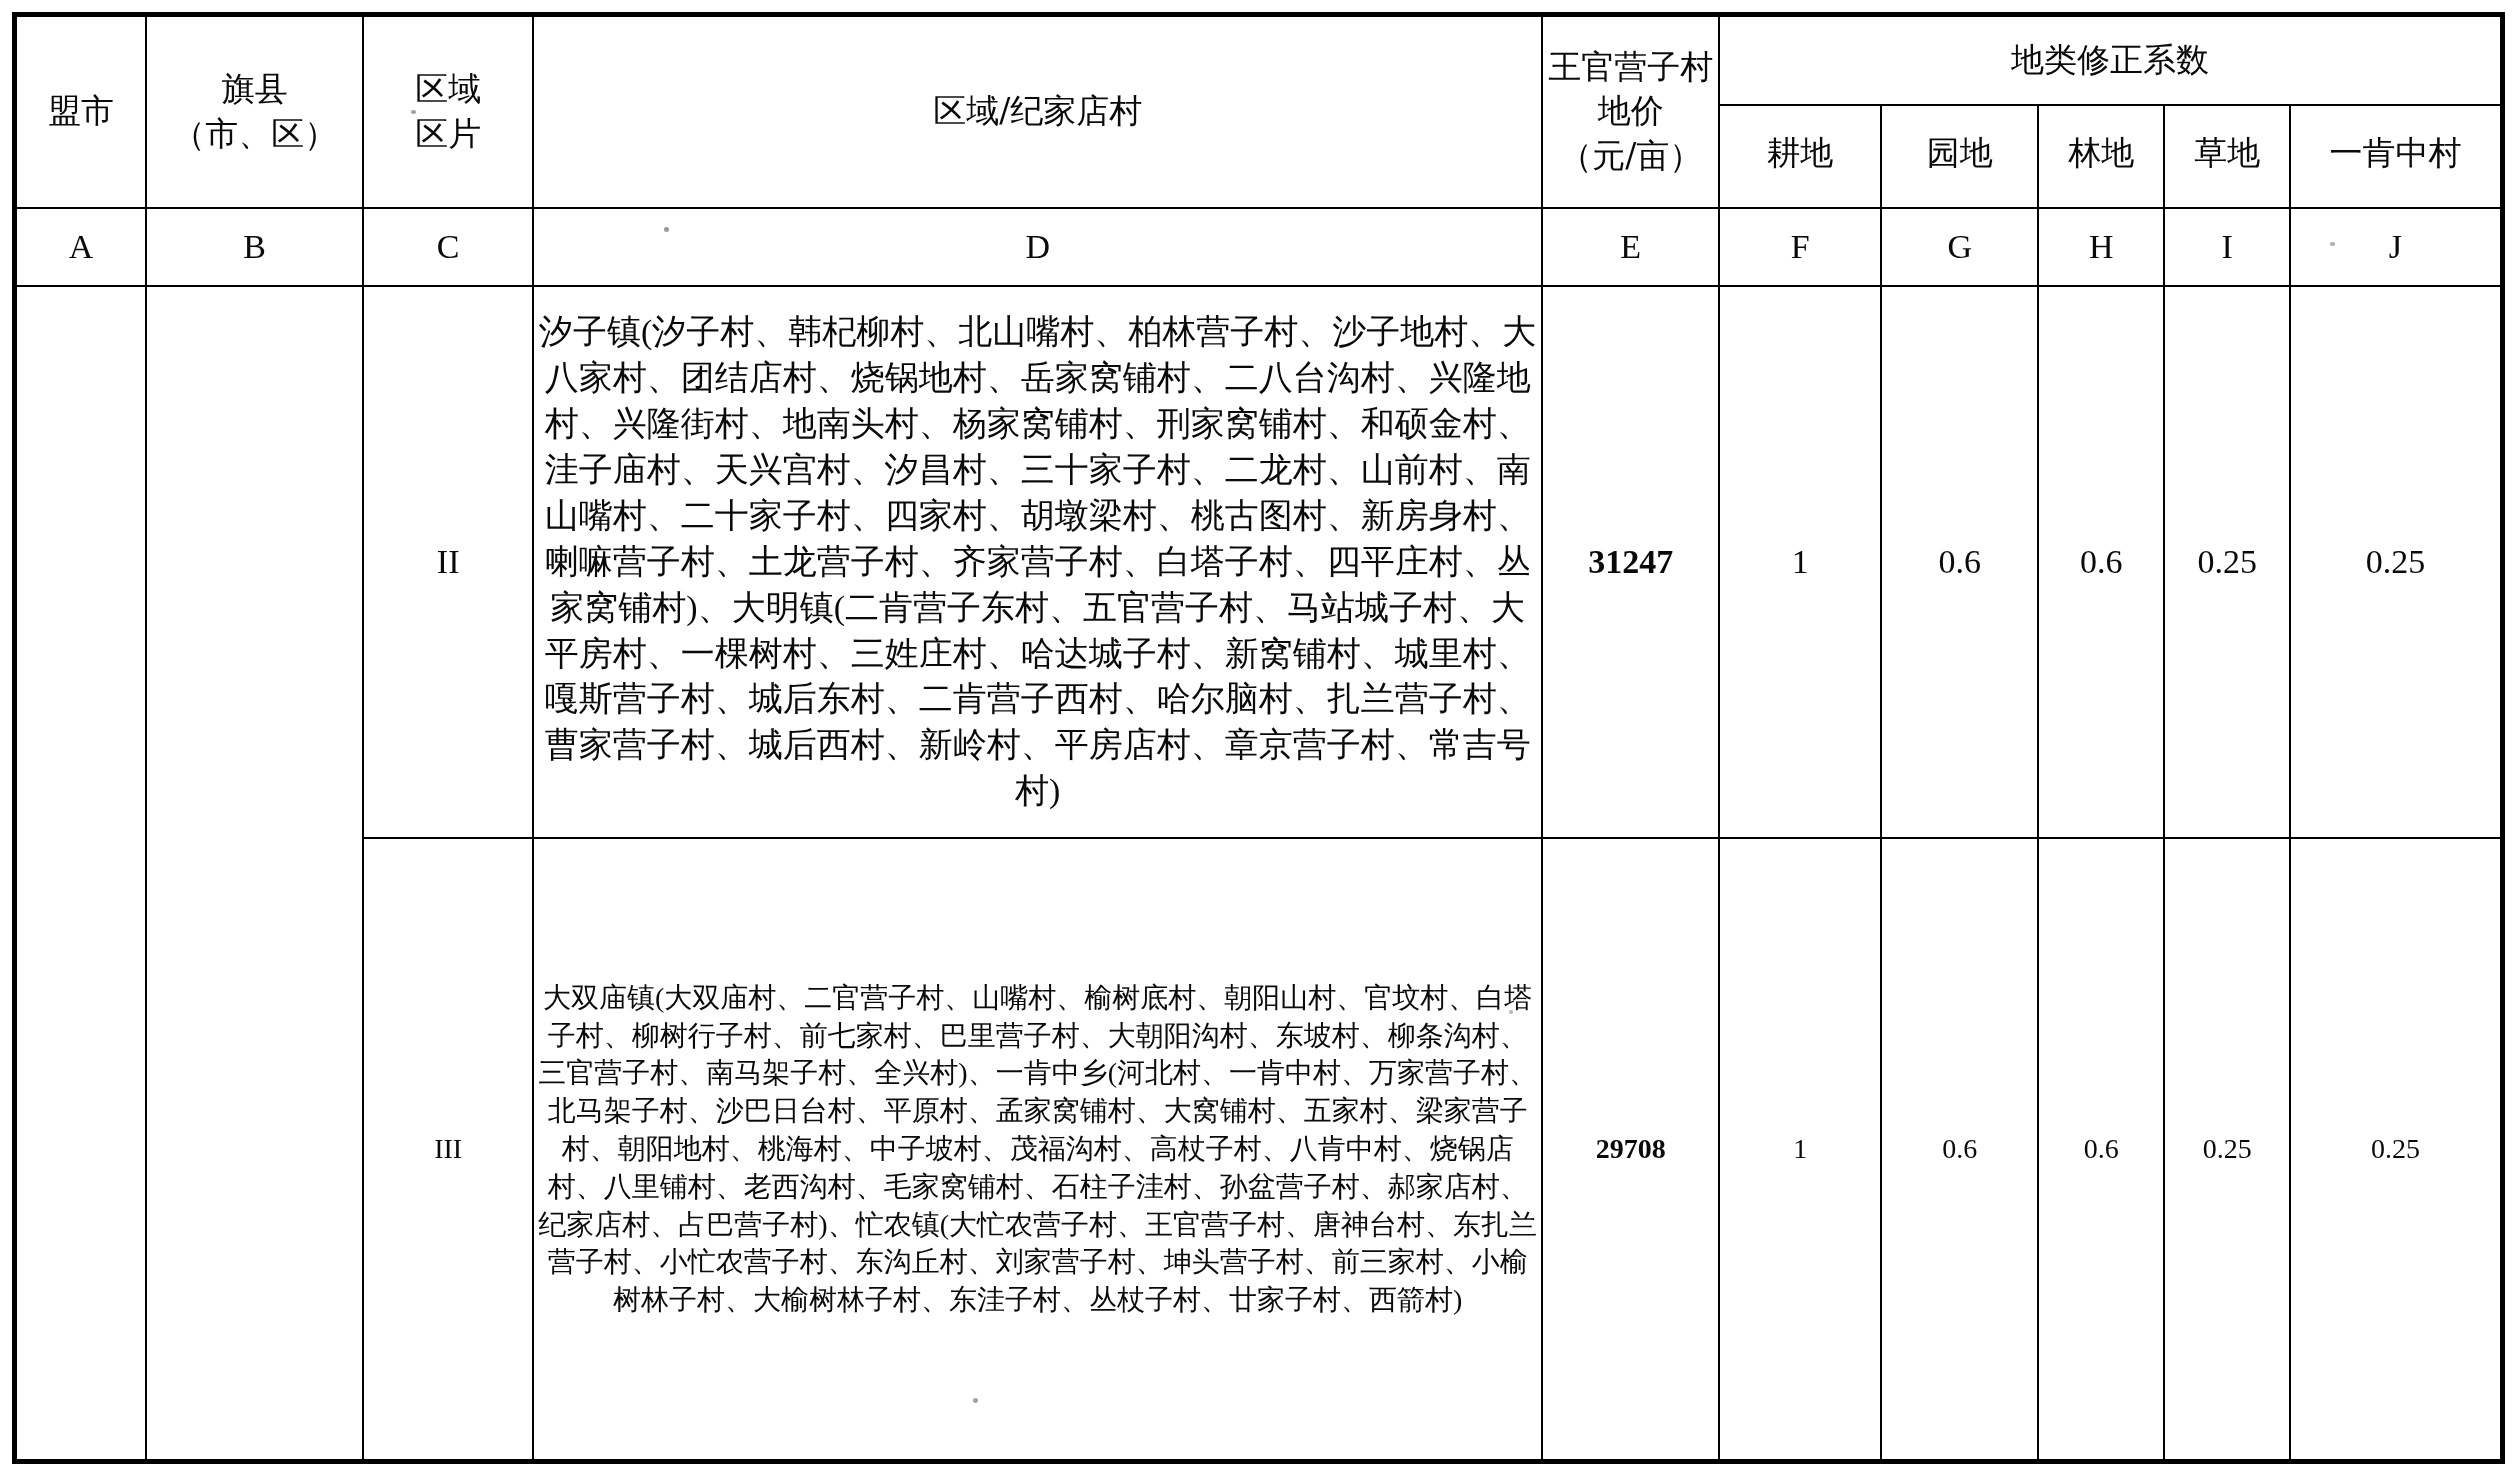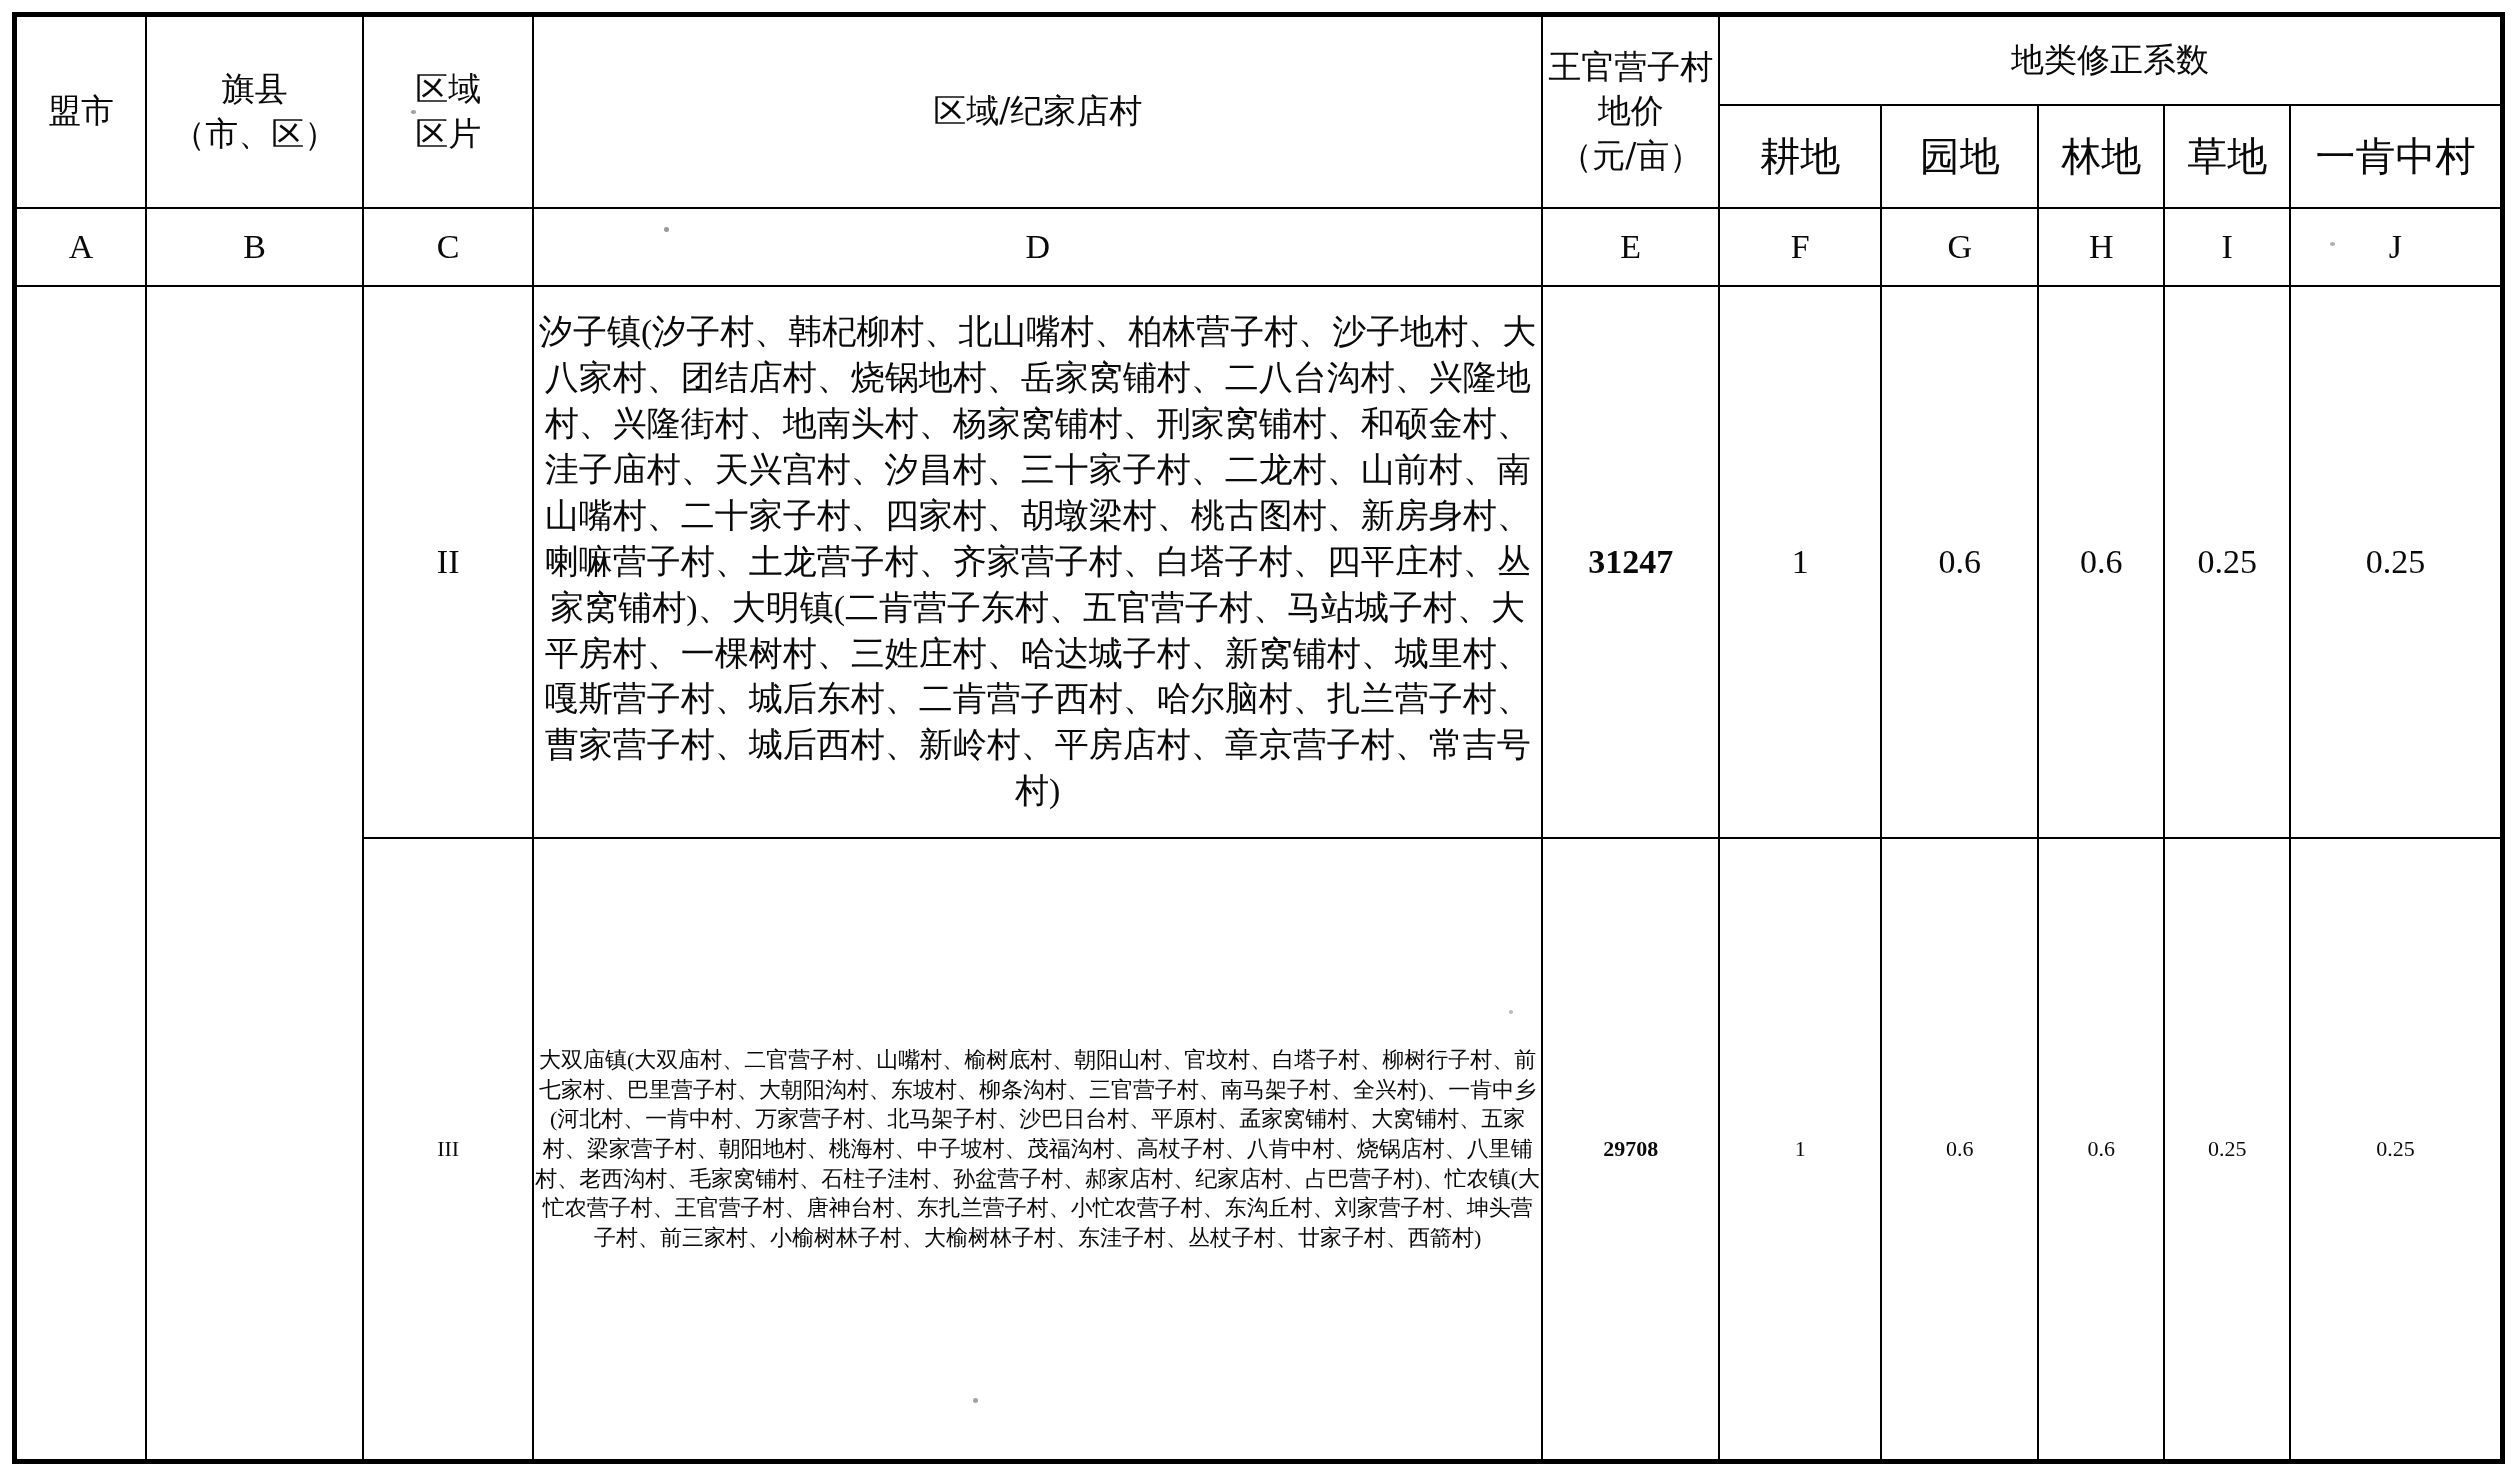--- a/index.html
+++ b/index.html
@@ -30,24 +30,24 @@
   table.land-table td {
     border: 2.7px solid #000000;
     text-align: center;
     vertical-align: middle;
     padding: 0;
     font-size: 33px;
     line-height: 1.35;
     color: #0a0a0a;
   }
   tr.r-head td     { height: 87px;  white-space: pre-line; font-size: 33px; }
-  tr.r-subhead td  { height: 101px; font-size: 40px; }
+  tr.r-subhead td  { height: 101px; font-size: 33px; font-family: Liberation Mono, monospace; }
   tr.r-letters td  { height: 76px;  font-size: 34px; font-family: "Liberation Serif", serif; }
   tr.r-data td     { font-size: 34px; font-family: "Liberation Serif", serif; }
-  tr.r-data-2 td   { font-size: 22px; font-family: "Liberation Serif", serif; }
+  tr.r-data-2 td   { font-size: 28px; font-family: "Liberation Serif", serif; }
   tr.r-data  { height: 552px; }
   tr.r-data-2 { height: 624px; }
   td.zone-cell { font-family: "Liberation Serif", serif; font-weight: normal; font-size: 36px; }
   td.desc-cell {
     text-align: left;
     vertical-align: middle;
     padding: 12.6px 9px 12.6px 10.8px;
     font-size: 32px;
     line-height: 47px;
     font-family: "DejaVu Serif", serif;

